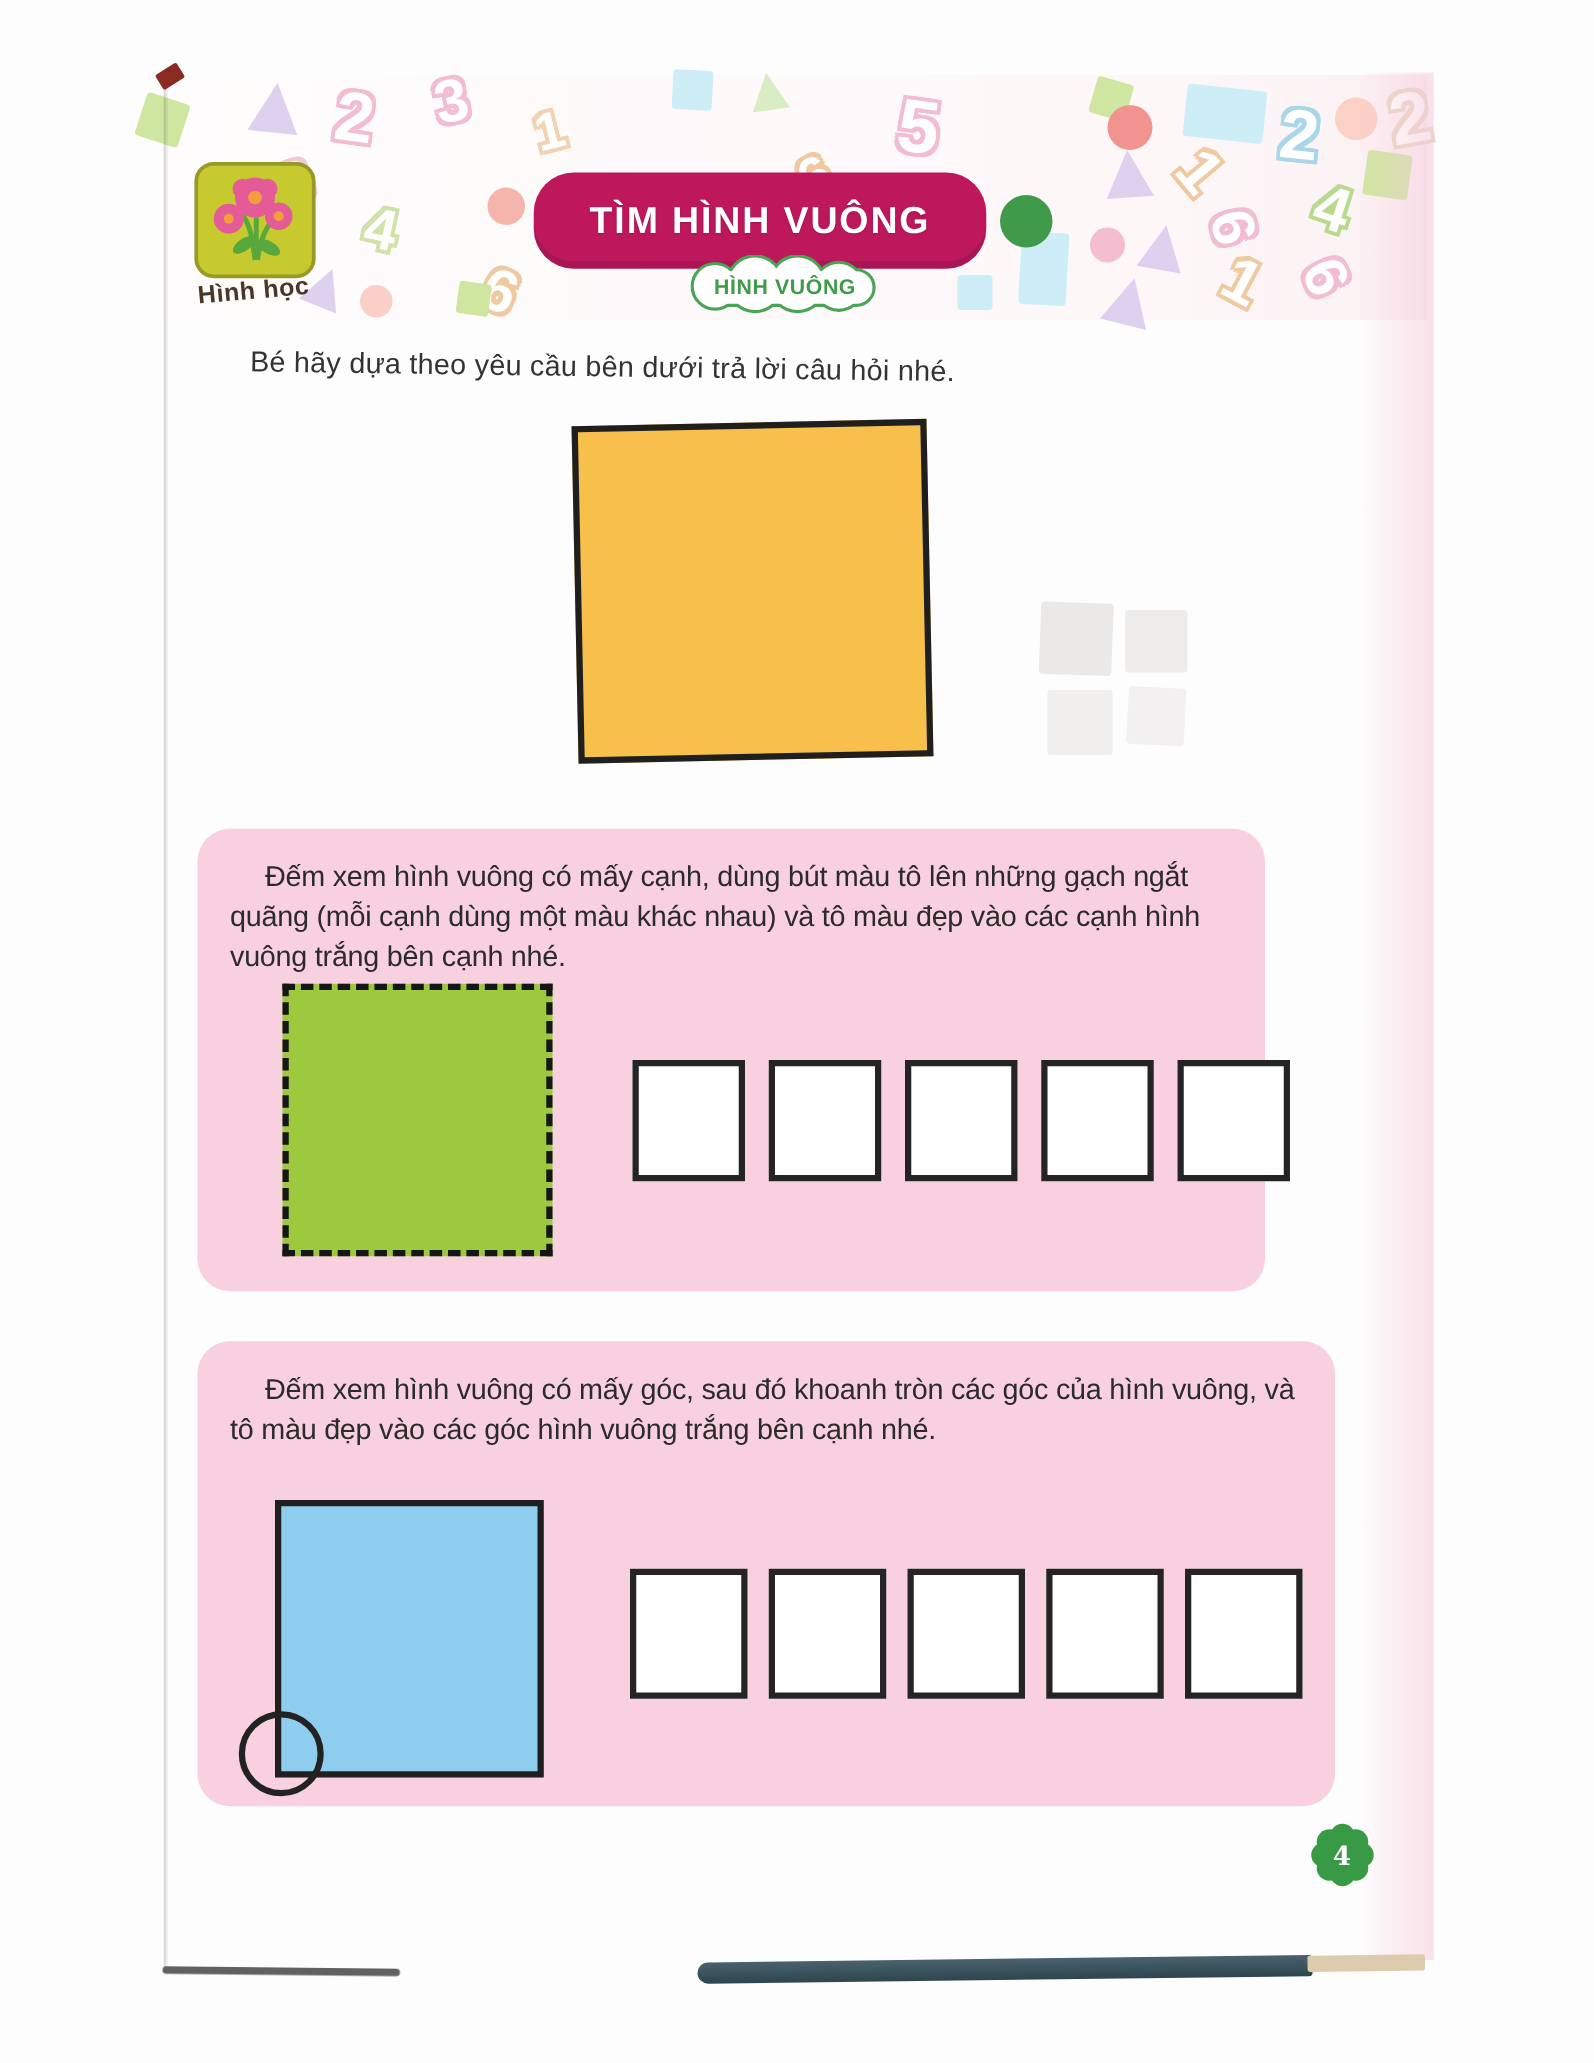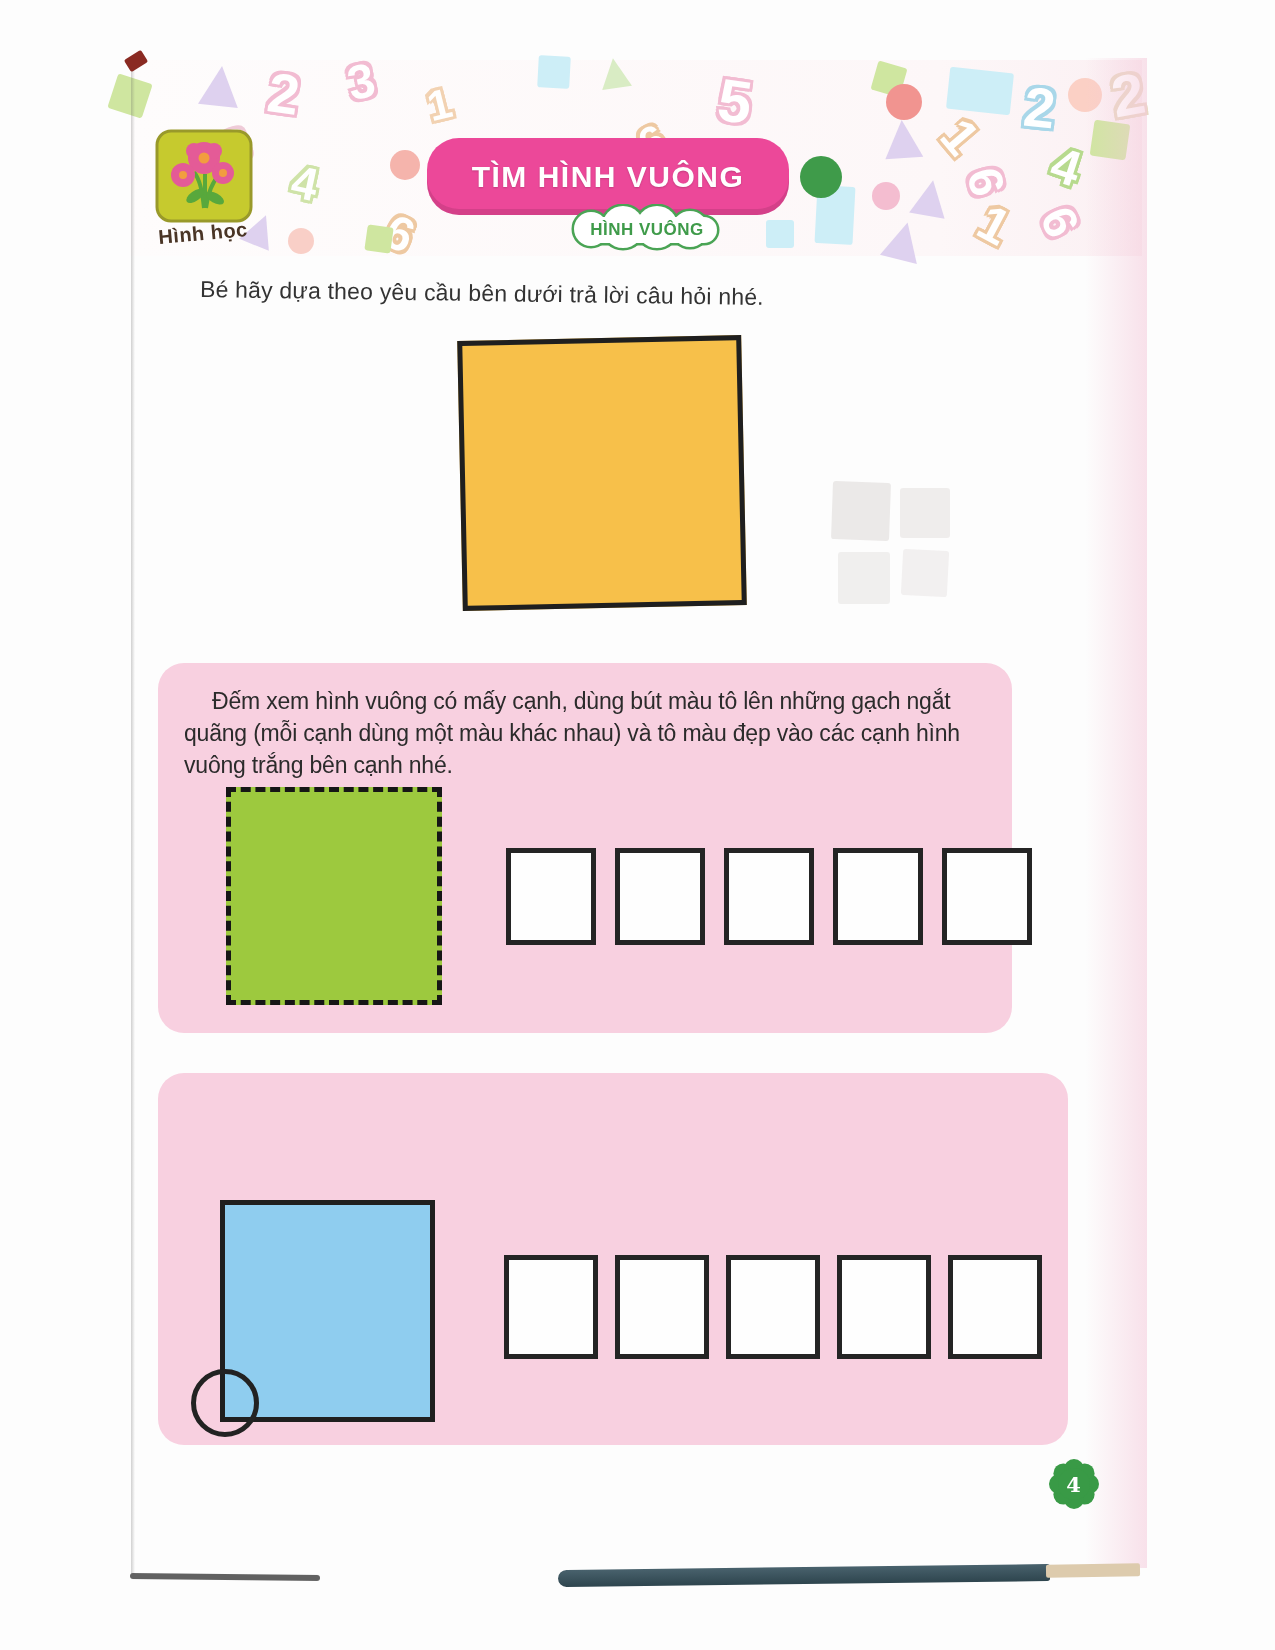--- a/index.html
+++ b/index.html
@@ -20,26 +20,26 @@
     background:linear-gradient(to right,#fefcfc 0%,#fdf7f8 80%,#fbf0f3 100%);}
   .decor{position:absolute;font-weight:bold;color:#fff;line-height:1;user-select:none;}
   .decor.tri{width:0;height:0;background:none!important;}
 
   .logo{position:absolute;left:148px;top:128px;width:110px;height:130px;}
   .logo svg{display:block;margin-left:6px;}
   .logo-label{margin-top:-2px;text-align:center;font-weight:bold;font-size:20px;
     color:#4a3526;transform:rotate(-5deg);letter-spacing:.5px;}
 
   .title-badge{position:absolute;left:427px;top:138px;width:362px;height:77px;
-    background:#ec4899;border-radius:32px;display:flex;align-items:center;justify-content:center;
+    background:#be185d;border-radius:32px;display:flex;align-items:center;justify-content:center;
     box-shadow:inset 0 -6px 0 rgba(0,0,0,.10);}
   .title-badge span{color:#fff;font-weight:bold;font-size:30px;letter-spacing:1.5px;
     text-shadow:0 1px 2px rgba(0,0,0,.18);}
 
-  .subtitle-cloud{position:absolute;left:563px;top:204px;width:168px;height:50px;}
+  .subtitle-cloud{position:absolute;left:544px;top:204px;width:168px;height:50px;}
   .subtitle-cloud svg{position:absolute;inset:0;}
   .subtitle-cloud span{position:absolute;inset:0;display:flex;align-items:center;justify-content:center;
     color:#3f9b4a;font-weight:bold;font-size:17px;letter-spacing:.5px;padding-top:2px;}
 
   .intro{position:absolute;left:200px;top:280px;font-size:23px;color:#333;
     transform:rotate(.8deg);letter-spacing:.2px;}
 
   .yellow-square{position:absolute;left:460px;top:338px;width:274px;height:260px;
     border:5px solid #1f1f1f;transform:rotate(-1.2deg);}
 
@@ -184,20 +184,21 @@
     <div class="answer-row row1">
         <div class="answer-box"></div>
         <div class="answer-box"></div>
         <div class="answer-box"></div>
         <div class="answer-box"></div>
         <div class="answer-box"></div>
       </div>
   </section>
 
   <section class="panel panel2">
+    <p class="panel-text">Đếm xem hình vuông có mấy góc, sau đó khoanh tròn các góc của hình vuông, và tô màu đẹp vào các góc hình vuông trắng bên cạnh nhé.</p>
     <div class="blue-square" style="background-color: rgb(143, 205, 239);"></div>
     <div class="corner-circle"></div>
     <div class="answer-row row2">
         <div class="answer-box"></div>
         <div class="answer-box"></div>
         <div class="answer-box"></div>
         <div class="answer-box"></div>
         <div class="answer-box"></div>
       </div>
   </section>

